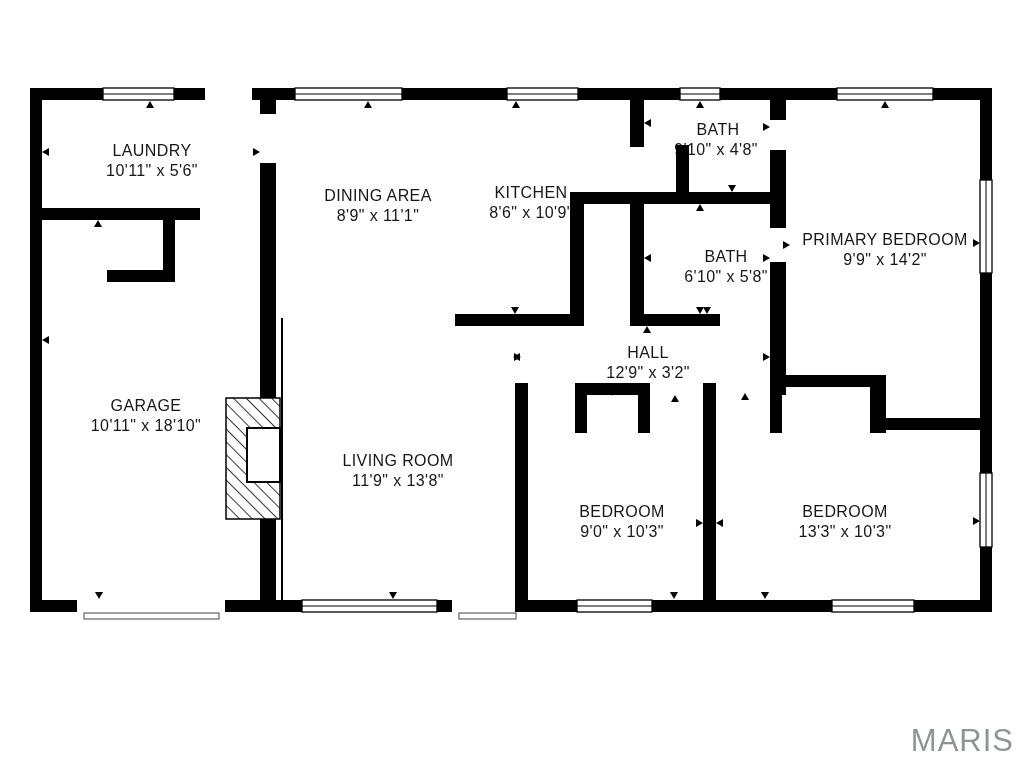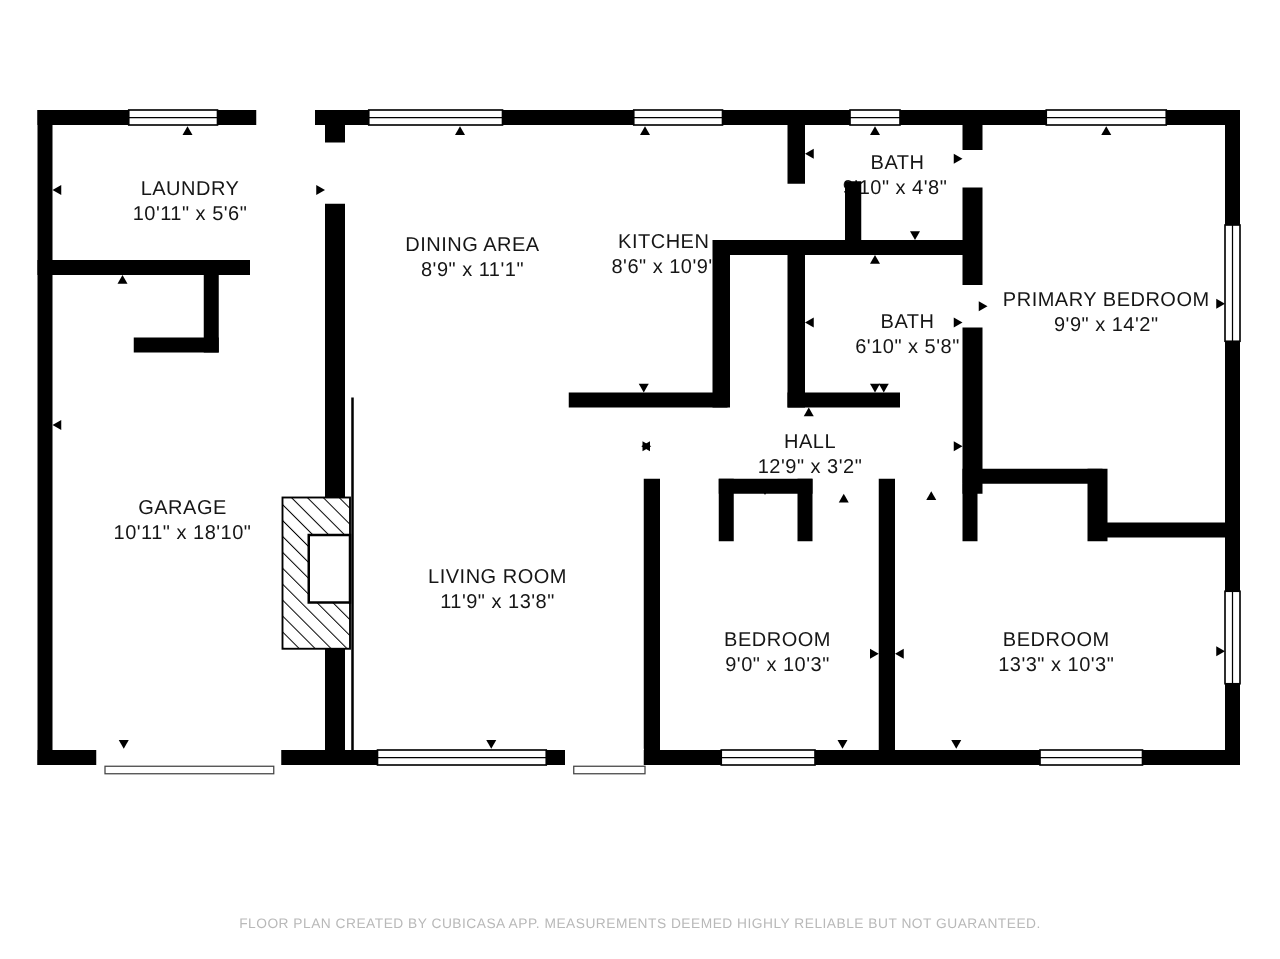--- a/index.html
+++ b/index.html
@@ -193,15 +193,15 @@
     <path d="M770 357 l-7 4 l0 -8 z"></path>
     <path d="M980 243 l-7 4 l0 -8 z"></path>
         <path d="M980 521 l-7 4 l0 -8 z"></path>
     <path d="M880 387 l4 7 l-8 0 z"></path>
     <path d="M703 523 l-7 4 l0 -8 z"></path>
         <path d="M716 523 l7 4 l0 -8 z"></path>
     <path d="M790 245 l-7 4 l0 -8 z"></path>
   </g>
 </svg>
 
-<div class="footer">FLOOR PLAN CREATED BY CUBICASA APP. MEASUREMENTS DEEMED HIGHLY RELIABLE BUT NOT GUARANTEED.</div>
+<div class="watermark">MARIS</div>
 
 </div>
 
 </body></html>

